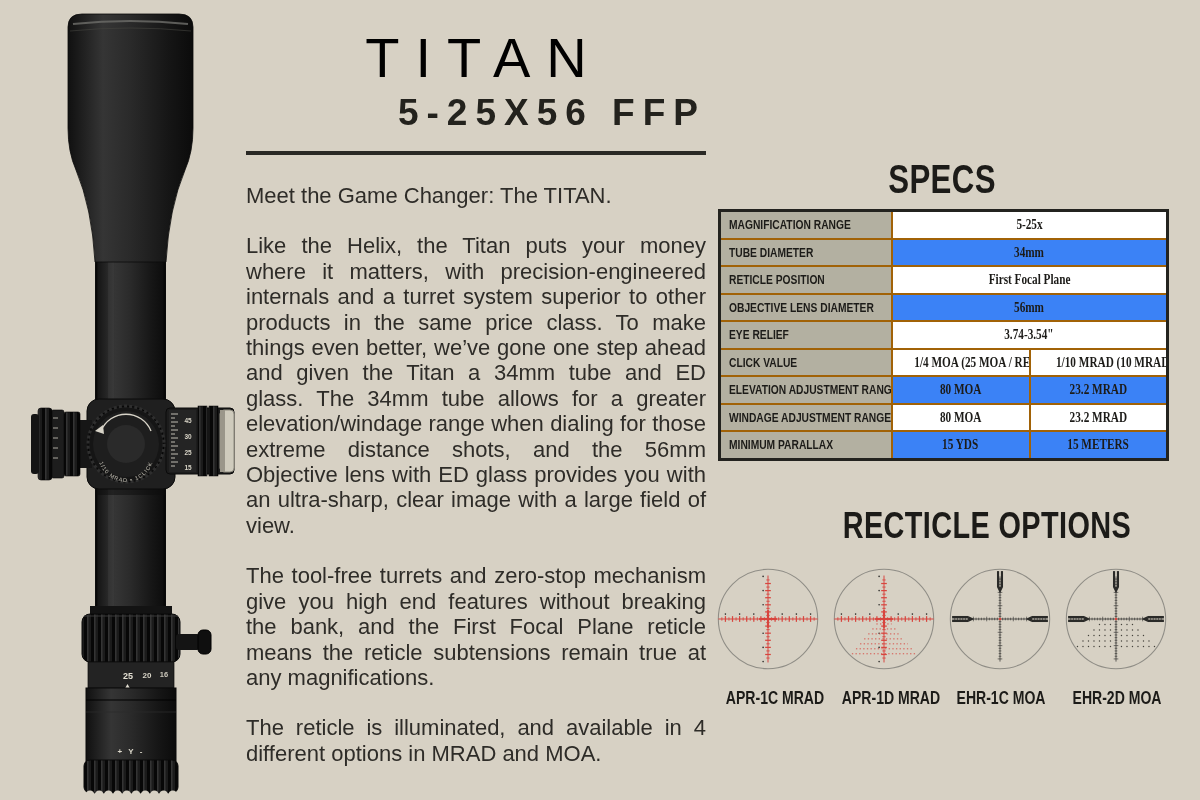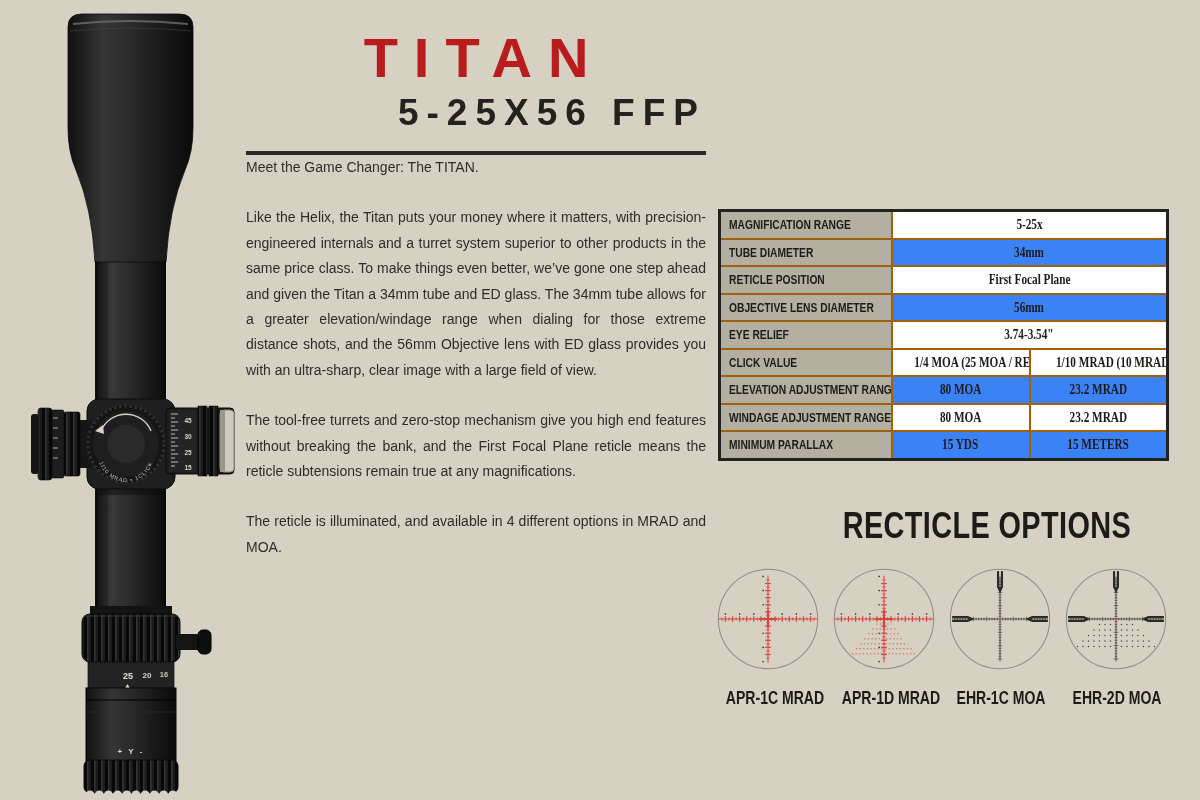--- a/index.html
+++ b/index.html
@@ -1,24 +1,24 @@
 <!DOCTYPE html>
 <html><head>
 <meta charset="utf-8">
 <style>
   html,body{margin:0;padding:0;}
   body{width:1200px;height:800px;background:#d7d1c4;font-family:"Liberation Sans",sans-serif;position:relative;overflow:hidden;}
   .page{position:absolute;inset:0;width:1200px;height:800px;}
 
   
   .center-col{position:absolute;left:246px;top:24px;width:460px;color:#25241f;}
-  .title{margin:6px 0 0 0;font-size:56px;font-weight:bold;letter-spacing:16px;text-align:center;padding-left:16px;line-height:1.0;color:#b91c1c;}
+  .title{margin:6px 0 0 0;font-size:56px;font-weight:normal;letter-spacing:16px;text-align:center;padding-left:16px;line-height:1.0;color:#000000;}
   .subtitle{margin:8px 0 0 0;font-size:37px;font-weight:bold;letter-spacing:8px;text-align:right;padding-left:8px;line-height:1.0;color:#23221d;}
   .divider{height:4px;background:#2a2925;margin-top:20px;}
-  .description{font-size:14px;line-height:25.4px;color:#2e2c28;text-align:justify;}
+  .description{margin-top:28px;font-size:22px;line-height:25.4px;color:#2e2c28;text-align:justify;}
   .description p{margin:0 0 25px 0;}
 
   
   .cond{display:inline-block;transform:scaleX(.78);transform-origin:center center;white-space:nowrap;font-weight:bold;color:#1c1b18;}
   .cond.lbl{transform:scaleX(.76);transform-origin:left center;}
 
   
   .h-specs{position:absolute;left:718px;top:158px;width:448px;text-align:center;font-size:40px;line-height:42px;}
   .h-ret{position:absolute;left:712px;top:506px;width:460px;text-align:right;font-size:37px;line-height:40px;}
   .h-specs .cond,.h-ret .cond{letter-spacing:0.5px;}
@@ -169,20 +169,21 @@
     <h2 class="subtitle">5-25X56 FFP</h2>
     <div class="divider"></div>
     <div class="description">
       <p>Meet the Game Changer: The TITAN.</p>
       <p>Like the Helix, the Titan puts your money where it matters, with precision-engineered internals and a turret system superior to other products in the same price class. To make things even better, we’ve gone one step ahead and given the Titan a 34mm tube and ED glass. The 34mm tube allows for a greater elevation/windage range when dialing for those extreme distance shots, and the 56mm Objective lens with ED glass provides you with an ultra-sharp, clear image with a large field of view.</p>
       <p>The tool-free turrets and zero-stop mechanism give you high end features without breaking the bank, and the First Focal Plane reticle means the reticle subtensions remain true at any magnifications.</p>
       <p>The reticle is illuminated, and available in 4 different options in MRAD and MOA.</p>
     </div>
   </div>
 
+  <div class="h-specs"><span class="cond">SPECS</span></div>
 
   <table class="specs">
     <colgroup>
         <col style="width:172px">
         <col style="width:138px">
         <col style="width:138px">
       </colgroup>
     <tbody>
         <tr class="w">
           <th><span class="cond lbl">MAGNIFICATION RANGE</span></th>

